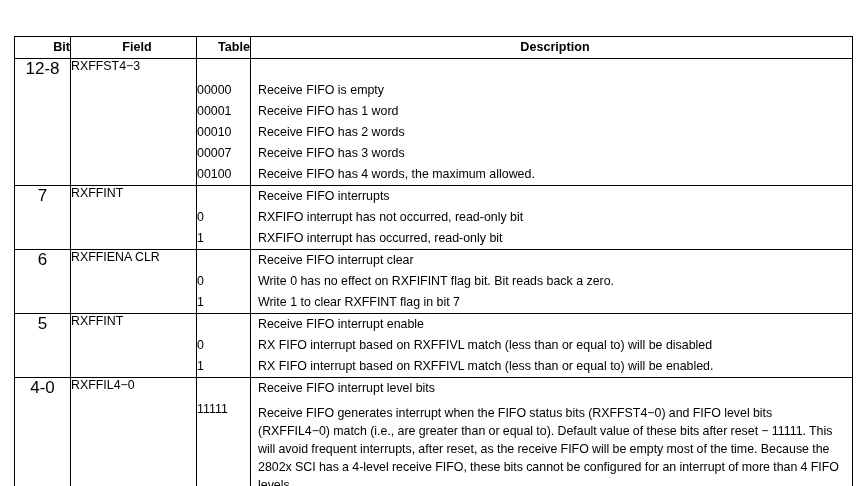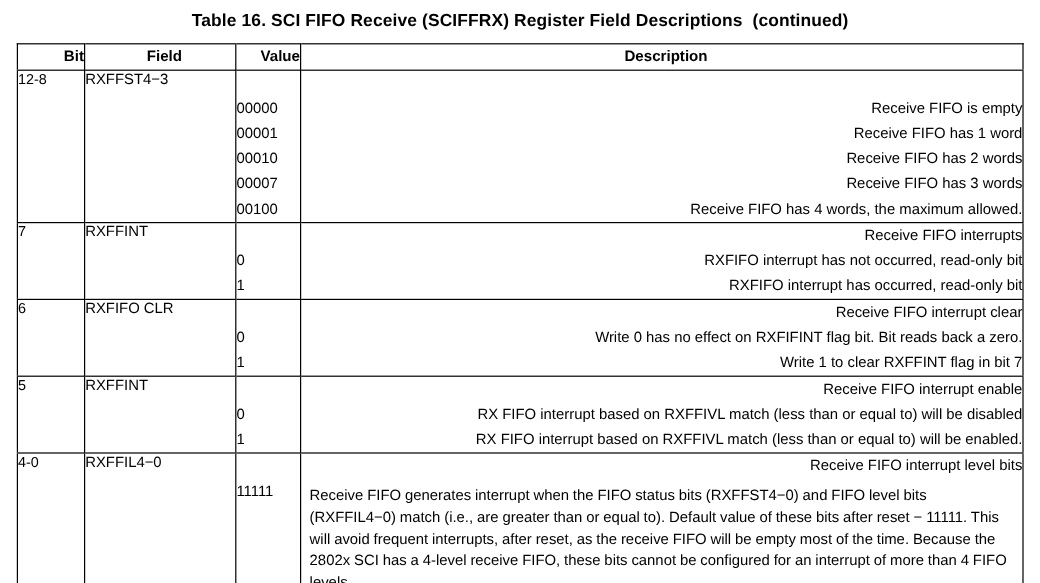--- a/index.html
+++ b/index.html
@@ -66,21 +66,22 @@
   .sect > td {
     border-top: 1.8px solid #000;
     border-right: 1.4px solid #000;
     vertical-align: top;
     padding: 0;
   }
   .sect > td:last-child { border-right: none; }
   .sect.first > td { border-top: none; }
 
   .cell-bit {
-    font-size: 12px;
+    font-size: 17px;
+    text-align: center;
     padding-top: 5px;
     white-space: nowrap;
   }
   .cell-field {
     font-size: 12.4px;
     text-align: left;
     padding: 5px 0 0 7px;
     white-space: nowrap;
   }
 
@@ -91,55 +92,54 @@
 
   .line {
     display: block;
     font-size: 12.4px;
     line-height: 21px;
     height: 21px;
     white-space: nowrap;
     overflow: visible;
   }
   .line.val  { text-align: left; }
-  .line.desc { text-align: right; padding-left: 7px; }
+  .line.desc { text-align: left; padding-left: 7px; }
   .line.spacer { visibility: hidden; }
 
   
   .para {
     display: block;
     font-size: 12.4px;
     line-height: 18px;
     text-align: left;
     padding: 0 10px 5px 7px;
     white-space: normal;
     word-spacing: -0.2px;
   }
   .pad-top-5 { padding-top: 5px; }
   .pad-bot-5 { padding-bottom: 6px; }
 </style>
 </head>
 <body>
 
 <div class="page">
 
-  <div class="table-title">Table 16. SCI FIFO Receive (SCIFFRX) Register Field Descriptions  (continued)</div>
 
   <table class="reg-table">
     <colgroup>
       <col class="c-bit">
         <col class="c-field">
         <col class="c-val">
         <col class="c-desc">
     </colgroup>
     <thead>
       <tr class="hdr">
         <th class="center">Bit</th>
         <th>Field</th>
-        <th class="center">Value</th>
+        <th class="center">Table</th>
         <th>Description</th>
       </tr>
     </thead>
     <tbody>
 
       <tr class="sect first">
         <td class="cell-bit">12-8</td>
         <td class="cell-field">RXFFST4−3</td>
         <td class="cell-val">
           <span class="lines">
@@ -177,21 +177,21 @@
           <span class="lines">
             <span class="line desc">Receive FIFO interrupts</span>
             <span class="line desc">RXFIFO interrupt has not occurred, read-only bit</span>
             <span class="line desc">RXFIFO interrupt has occurred, read-only bit</span>
           </span>
         </td>
       </tr>
 
       <tr class="sect">
         <td class="cell-bit">6</td>
-        <td class="cell-field">RXFIFO CLR</td>
+        <td class="cell-field">RXFFIENA CLR</td>
         <td class="cell-val">
           <span class="lines">
             <span class="line val spacer">&nbsp;</span>
             <span class="line val">0</span>
             <span class="line val">1</span>
           </span>
         </td>
         <td class="cell-desc">
           <span class="lines">
             <span class="line desc">Receive FIFO interrupt clear</span>

